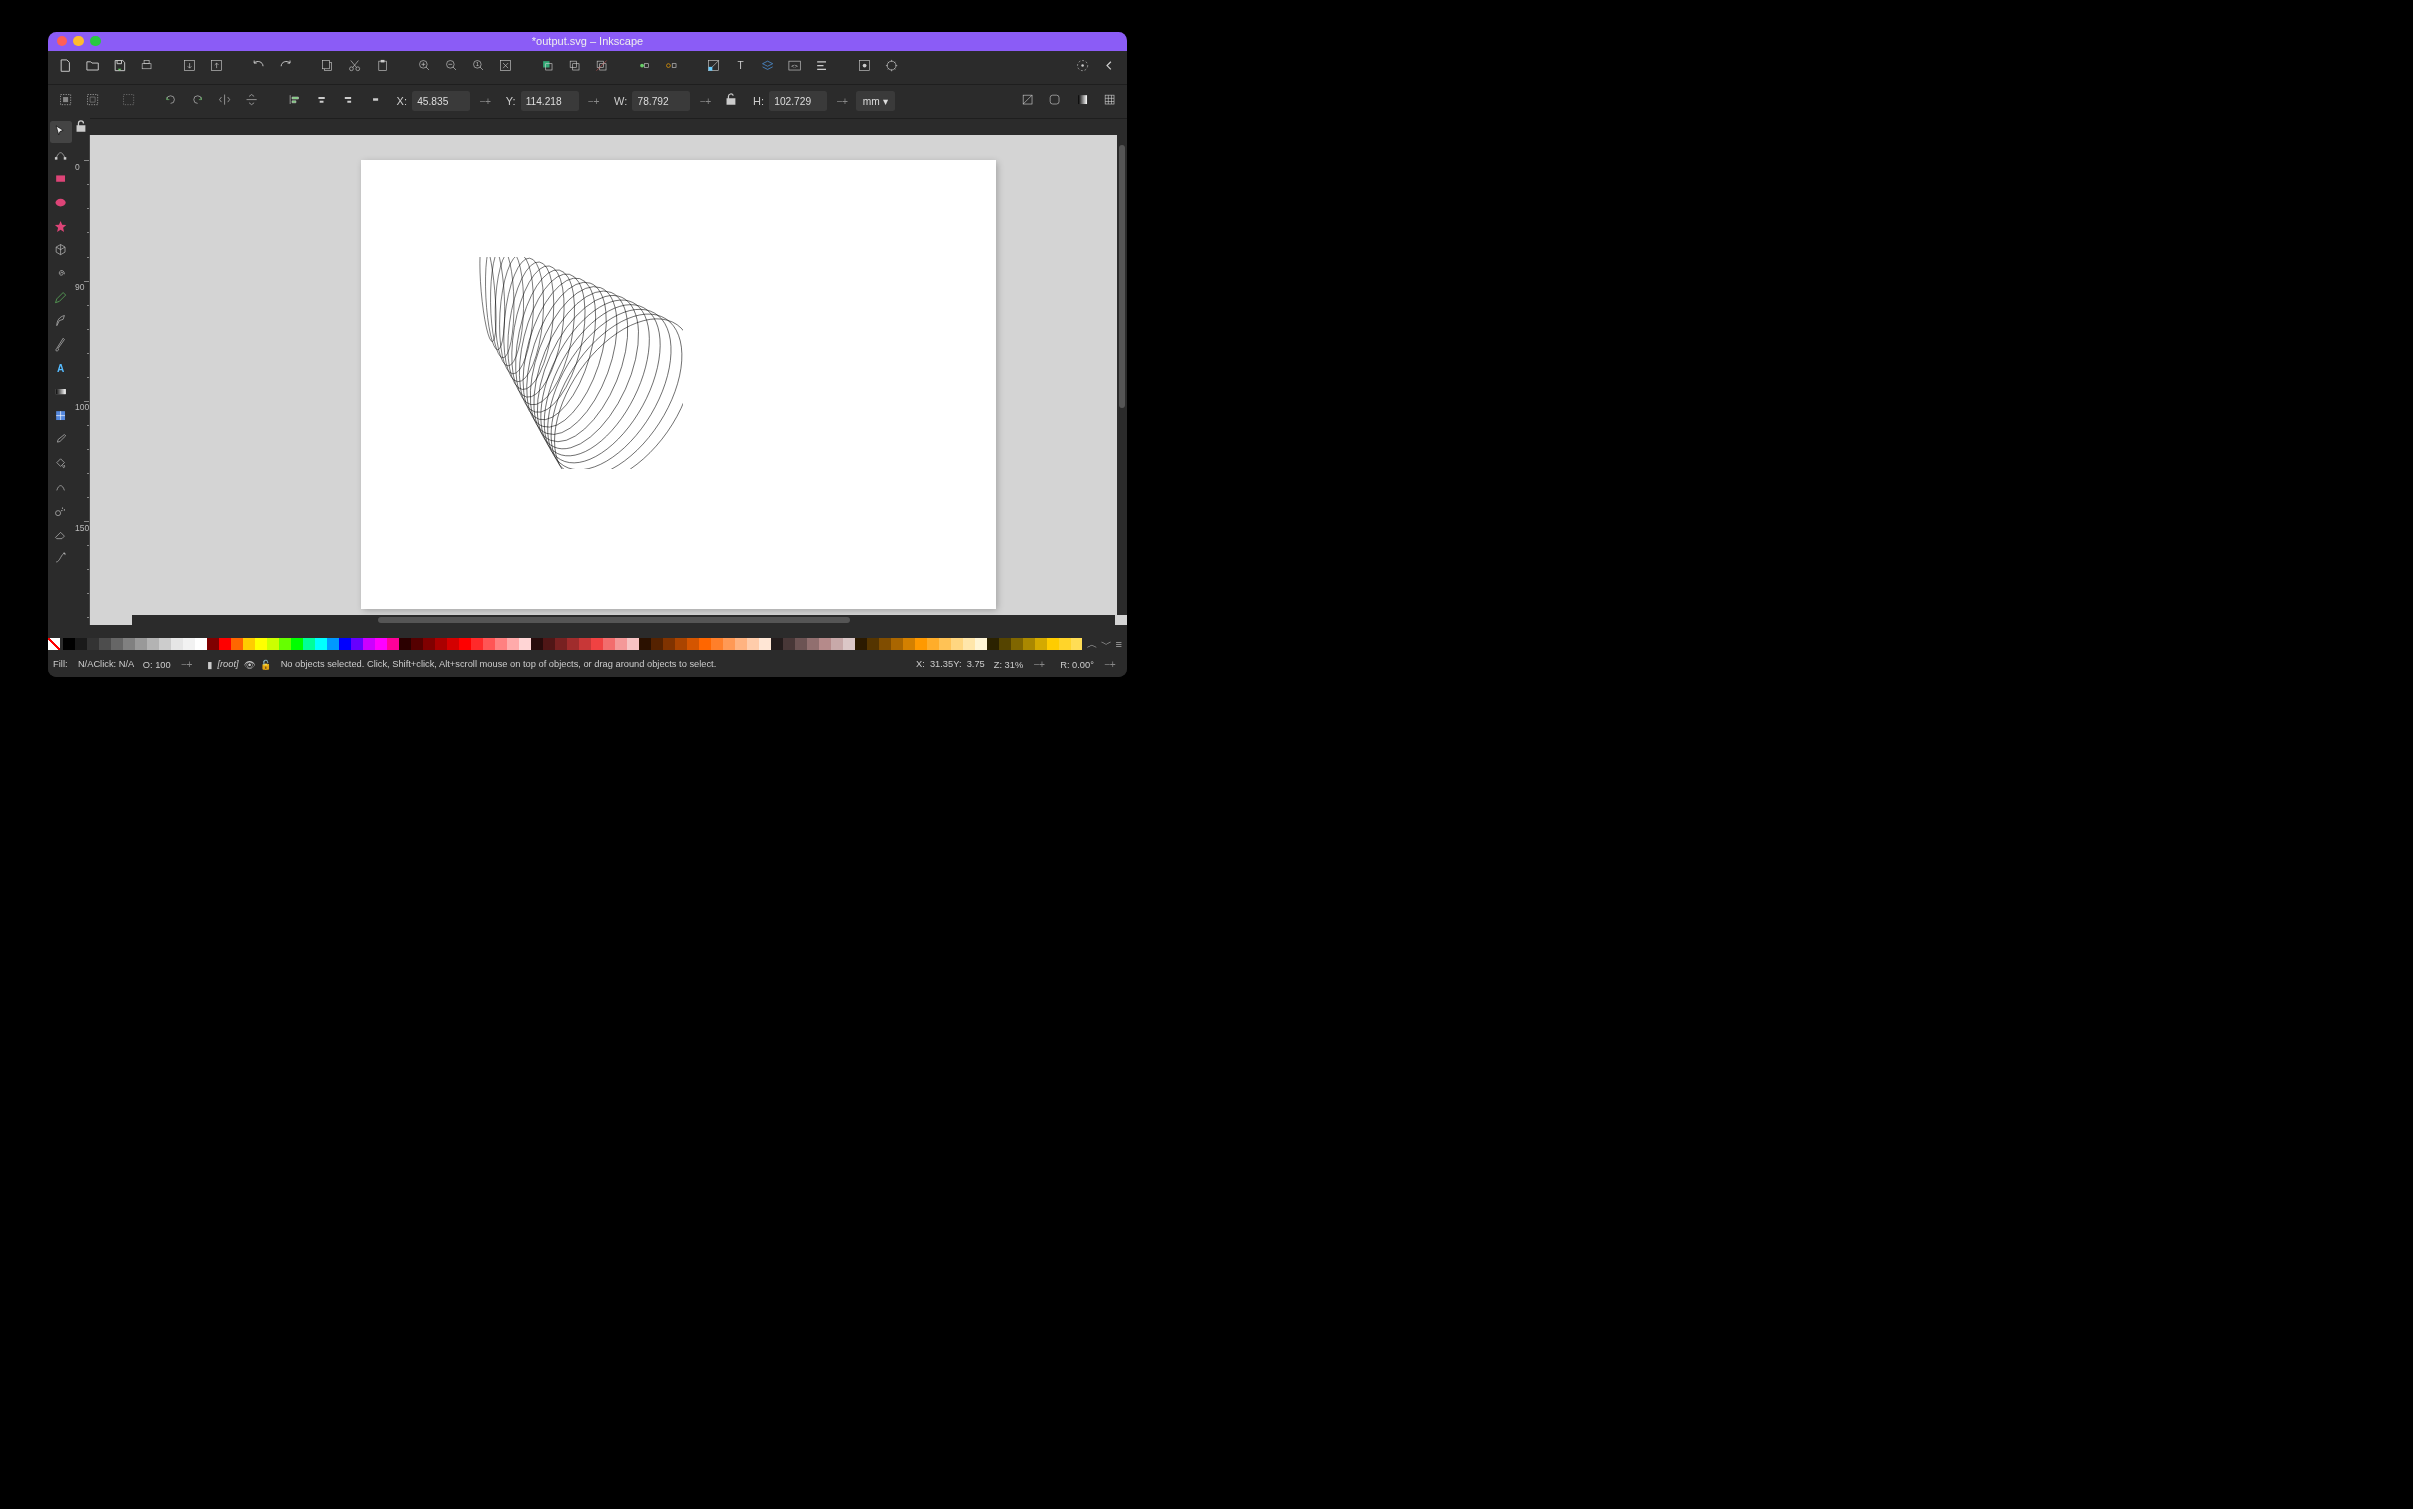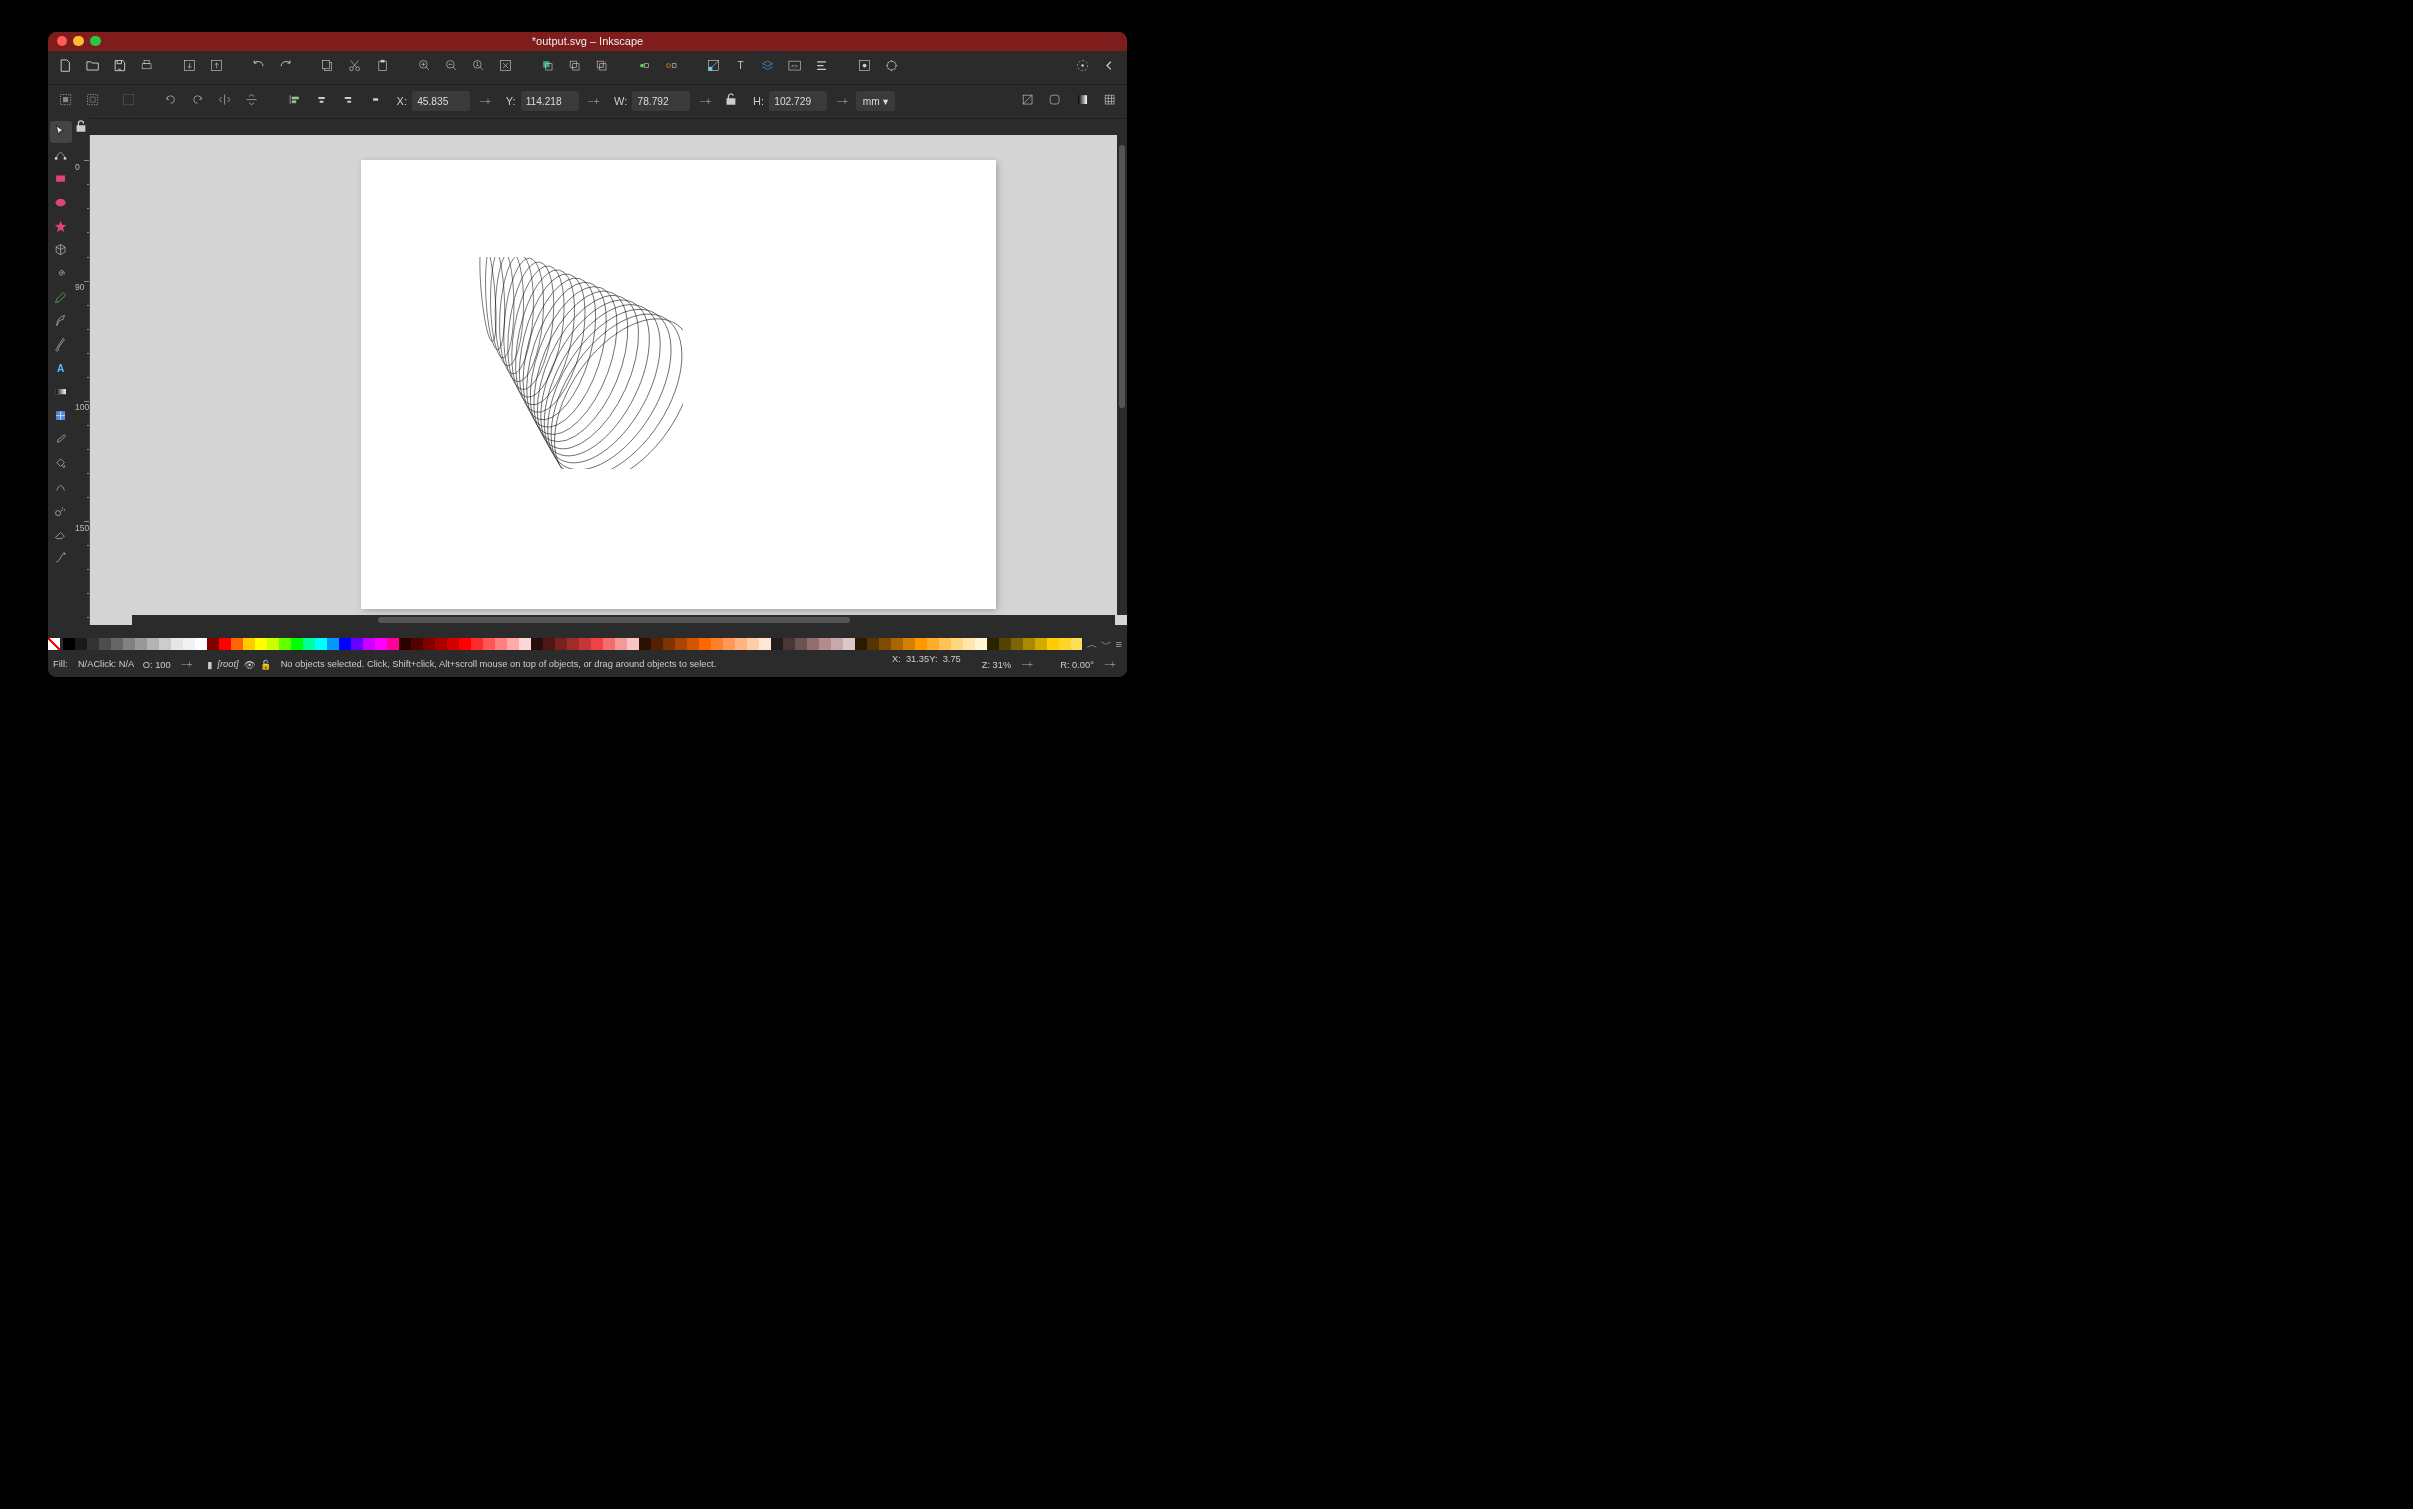--- a/index.html
+++ b/index.html
@@ -1,18 +1,18 @@
 <!DOCTYPE html>
 <html><head>
 <meta charset="utf-8">
 <style>
   * { box-sizing: border-box; margin: 0; padding: 0; }
   html, body { width: 100%; height: 100%; background: #000; font-family: -apple-system, "Helvetica Neue", Arial, sans-serif; font-size: 11px; color: #ddd; }
   .chrome { position: absolute; left: 48px; top: 32px; width: 1079px; height: 645px; background: #2b2b2b; border-radius: 8.5px; overflow: hidden; box-shadow: 0 5.1px 25.4px rgba(0,0,0,0.6); }
-  .titlebar { height: 18.6px; background: #7f1d1d; display: flex; align-items: center; padding: 0 8.5px; position: relative; }
+  .titlebar { height: 18.6px; background: #8b5cf6; display: flex; align-items: center; padding: 0 8.5px; position: relative; }
   .traffic { display: flex; gap: 6.8px; }
   .dot { width: 10.2px; height: 10.2px; border-radius: 50%; }
   .dot.red { background: #ff5f57; }
   .dot.yellow { background: #febc2e; }
   .dot.green { background: #28c840; }
   .titlebar-title { position: absolute; left: 0; right: 0; text-align: center; font-size: 11px; color: #eee; }
   .toolbar-row { height: 34px; background: #2b2b2b; display: flex; align-items: center; padding: 0 5.1px; gap: 1.7px; border-bottom: 0.8px solid #1e1e1e; }
   .toolbar-row.second { border-bottom: 0.8px solid #1e1e1e; }
   .tb-btn { width: 25.4px; height: 25.4px; display: inline-flex; align-items: center; justify-content: center; color: #ccc; border-radius: 2.5px; }
   .tb-sep { width: 13.5px; }
@@ -39,21 +39,21 @@
   .scroll-v .thumb { position: absolute; top: 2%; height: 55%; width: 6.8px; left: 1.7px; background: #555; border-radius: 3.4px; }
   .palette-row { position: absolute; left: 0; right: 0; bottom: 25.4px; height: 15.2px; background: #2b2b2b; display: flex; align-items: center; }
   .palette { display: flex; height: 12px; margin-left: 3.4px; flex: 1; overflow: hidden; }
   .sw { width: 12px; height: 12px; flex-shrink: 0; }
   .sw.nofill { background: #fff; position: relative; }
   .sw.nofill::after { content: ""; position: absolute; left: 0; top: 0; right: 0; bottom: 0; background: linear-gradient(45deg, transparent 45%, red 45%, red 55%, transparent 55%); }
   .pal-ctrls { display: flex; align-items: center; gap: 3.4px; padding: 0 5.1px; color: #aaa; }
   .statusbar { position: absolute; left: 0; right: 0; bottom: 0; height: 25.4px; background: #2b2b2b; display: flex; align-items: center; font-size: 9.3px; color: #ccc; padding: 0 5.1px; gap: 8.5px; }
   .status-block { display: flex; flex-direction: row; line-height: 10.2px; }
   .status-block span { white-space: nowrap; }
-  .status-right { margin-left: auto; display: flex; align-items: flex-start; gap: 21px; }
+  .status-right { margin-left: auto; display: flex; align-items: center; gap: 9px; }
   .tick-label { position: absolute; font-size: 8.5px; color: #bbb; }
   .ruler-v .tick-label { left: 1.7px; writing-mode: horizontal-tb; }
   .tick { position: absolute; background: #888; }
   .ruler-v .tick { height: 0.8px; width: 5.1px; right: 0; }
   .ruler-v .tick.minor { width: 2.5px; }
   svg.icon { width: 15.2px; height: 15.2px; }
   .drawing { position: absolute; left: 110px; top: 97px; width: 212px; height: 212px; }
 </style>
 </head>
 <body>

